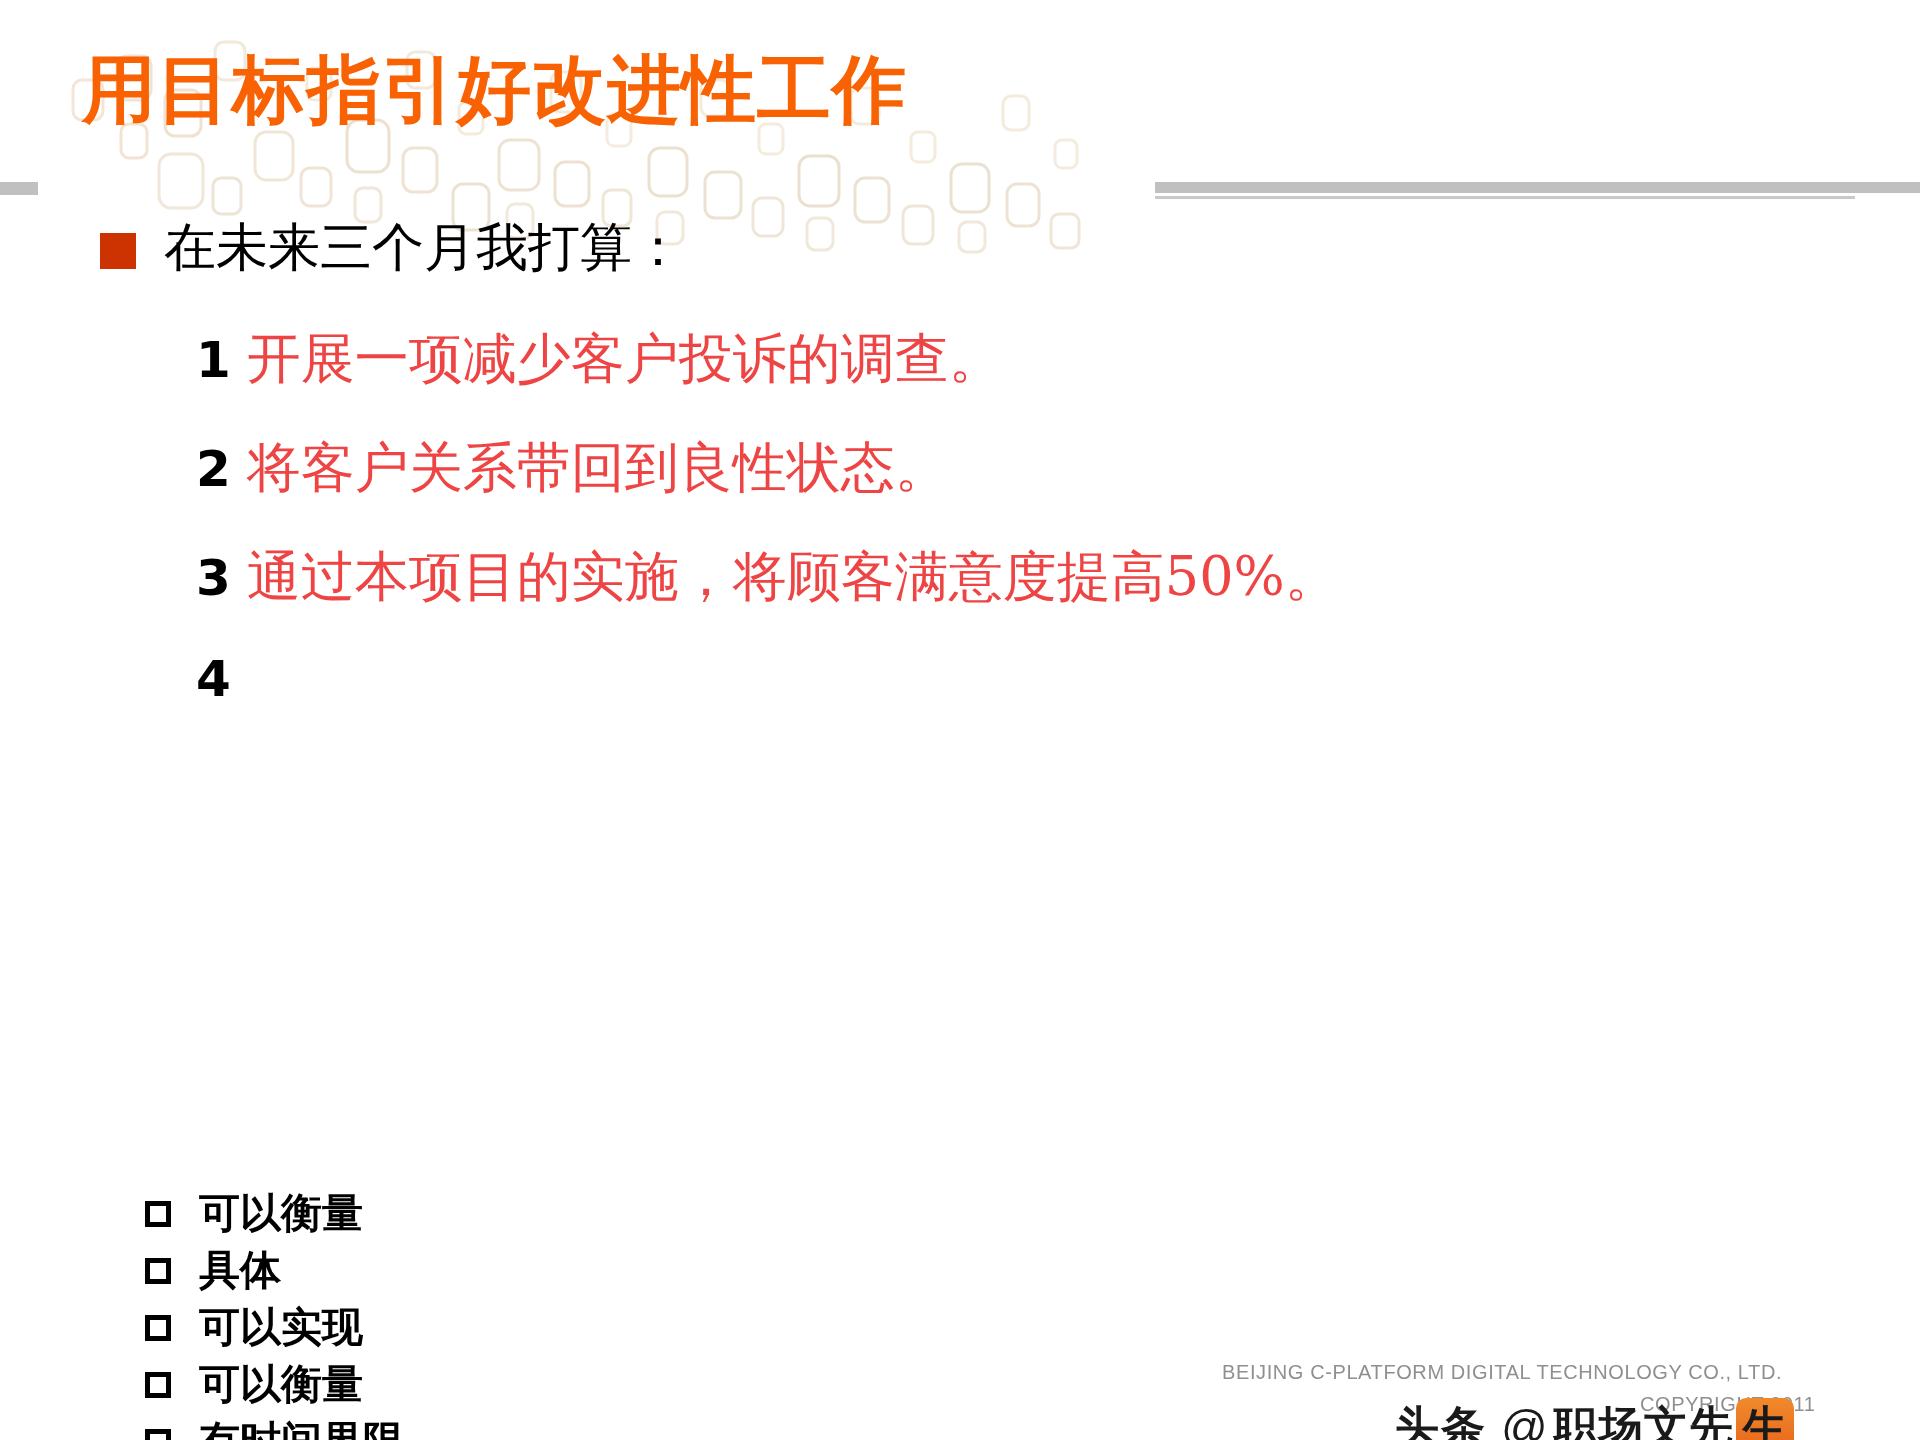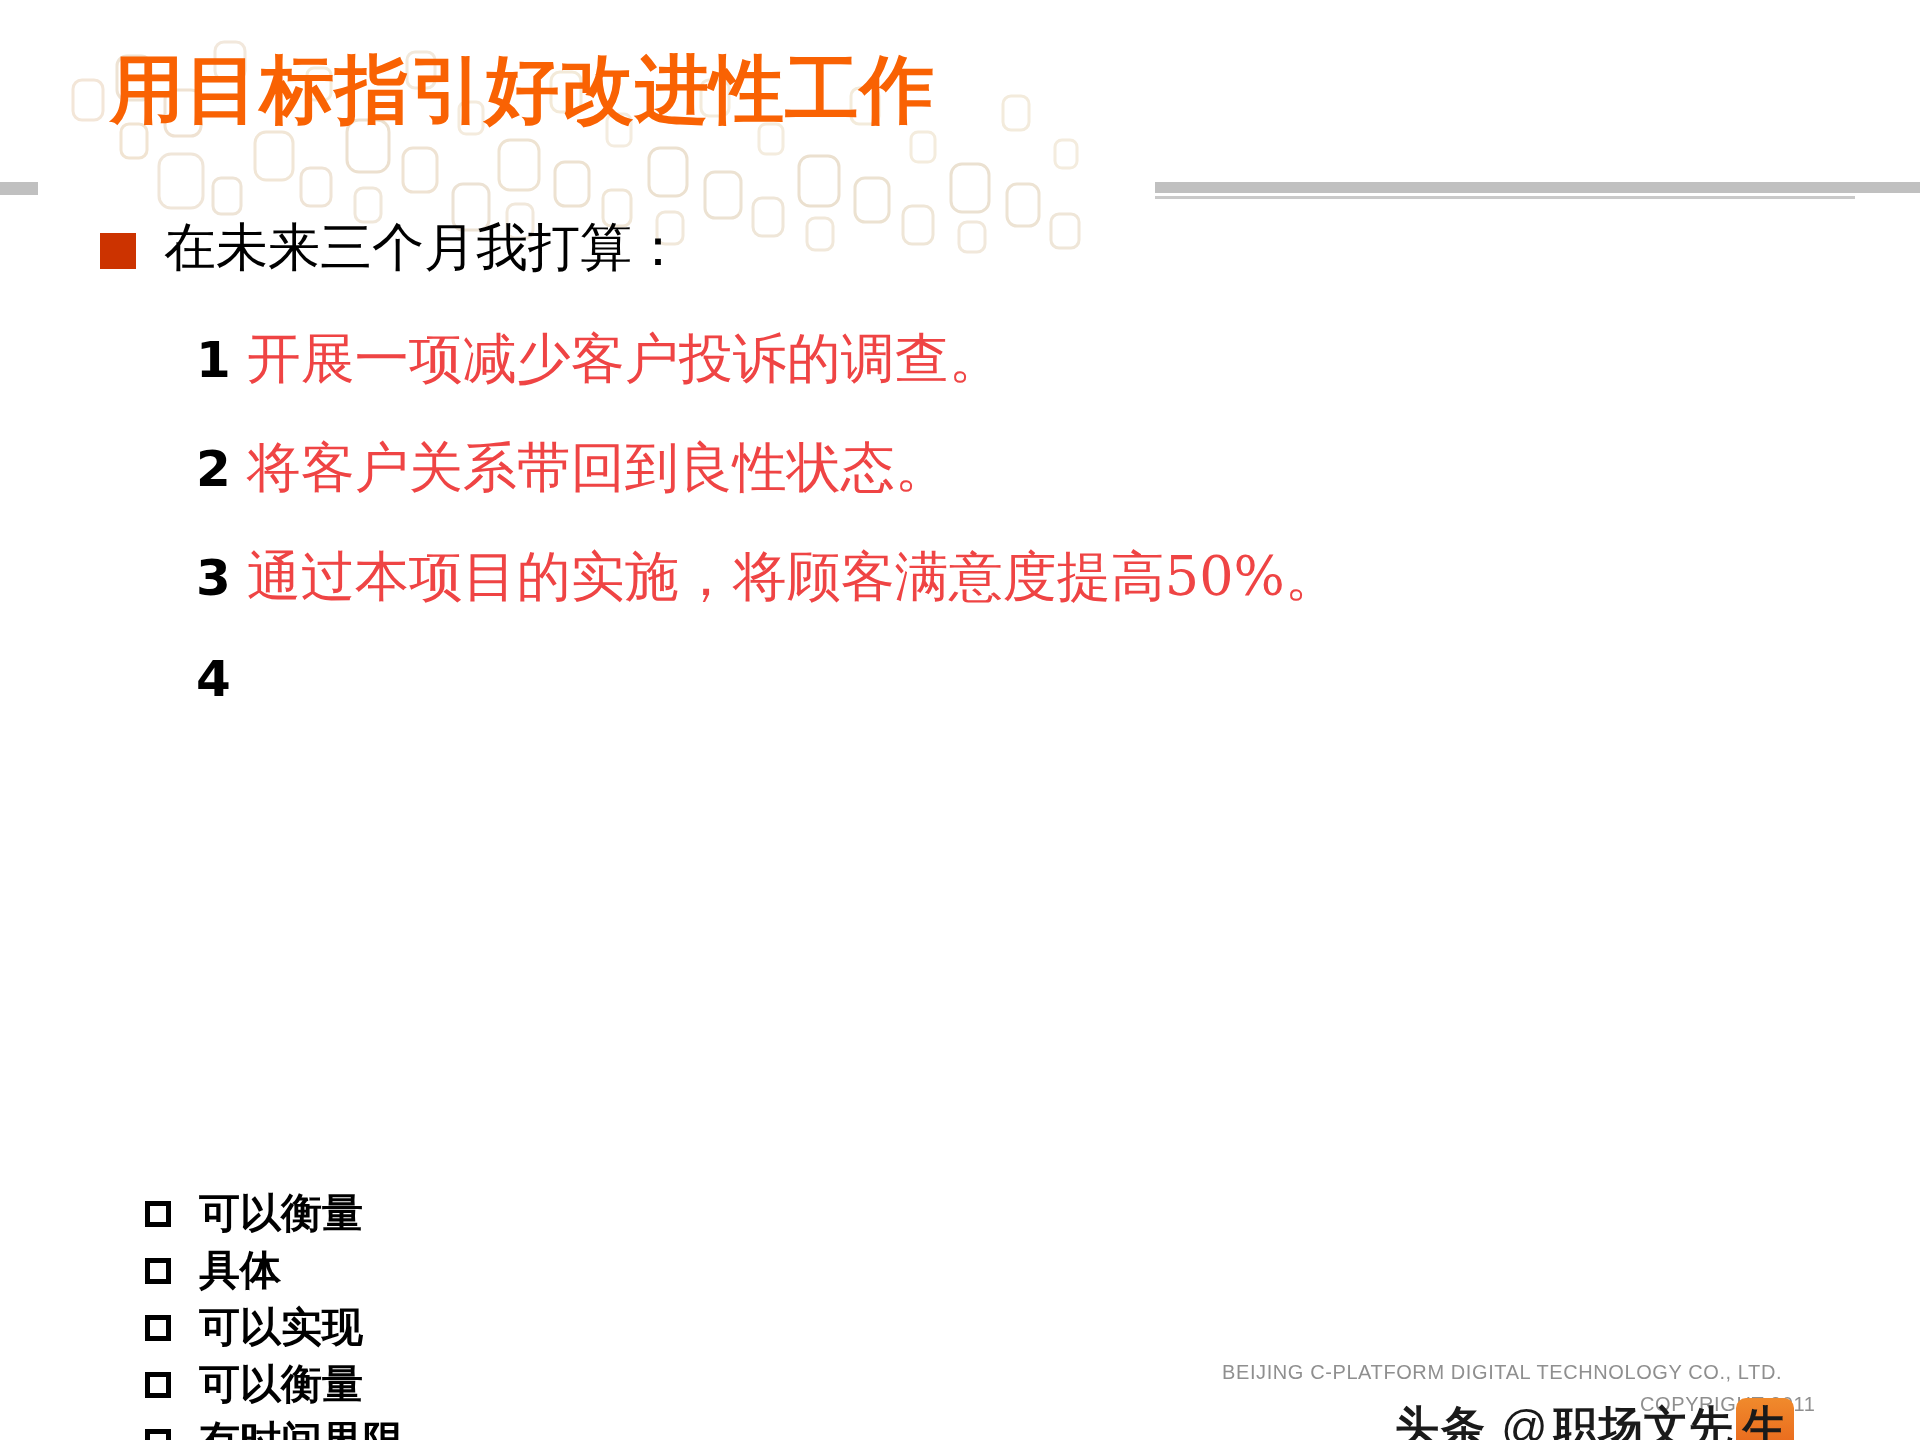--- a/index.html
+++ b/index.html
@@ -34,21 +34,21 @@
   
   .title-bar {
     position: absolute;
     left: 0;
     top: 28px;
     width: 1920px;
     height: 120px;
   }
   .slide-title {
     position: absolute;
-    left: 110px;
+    left: 82px;
     top: 24px;
     margin: 0;
     font-family: "DejaVu Sans", "Liberation Sans", sans-serif;
     font-size: 74px;
     font-weight: 700;
     line-height: 1.0;
     color: #f96203;
     letter-spacing: 1px;
     white-space: nowrap;
   }

